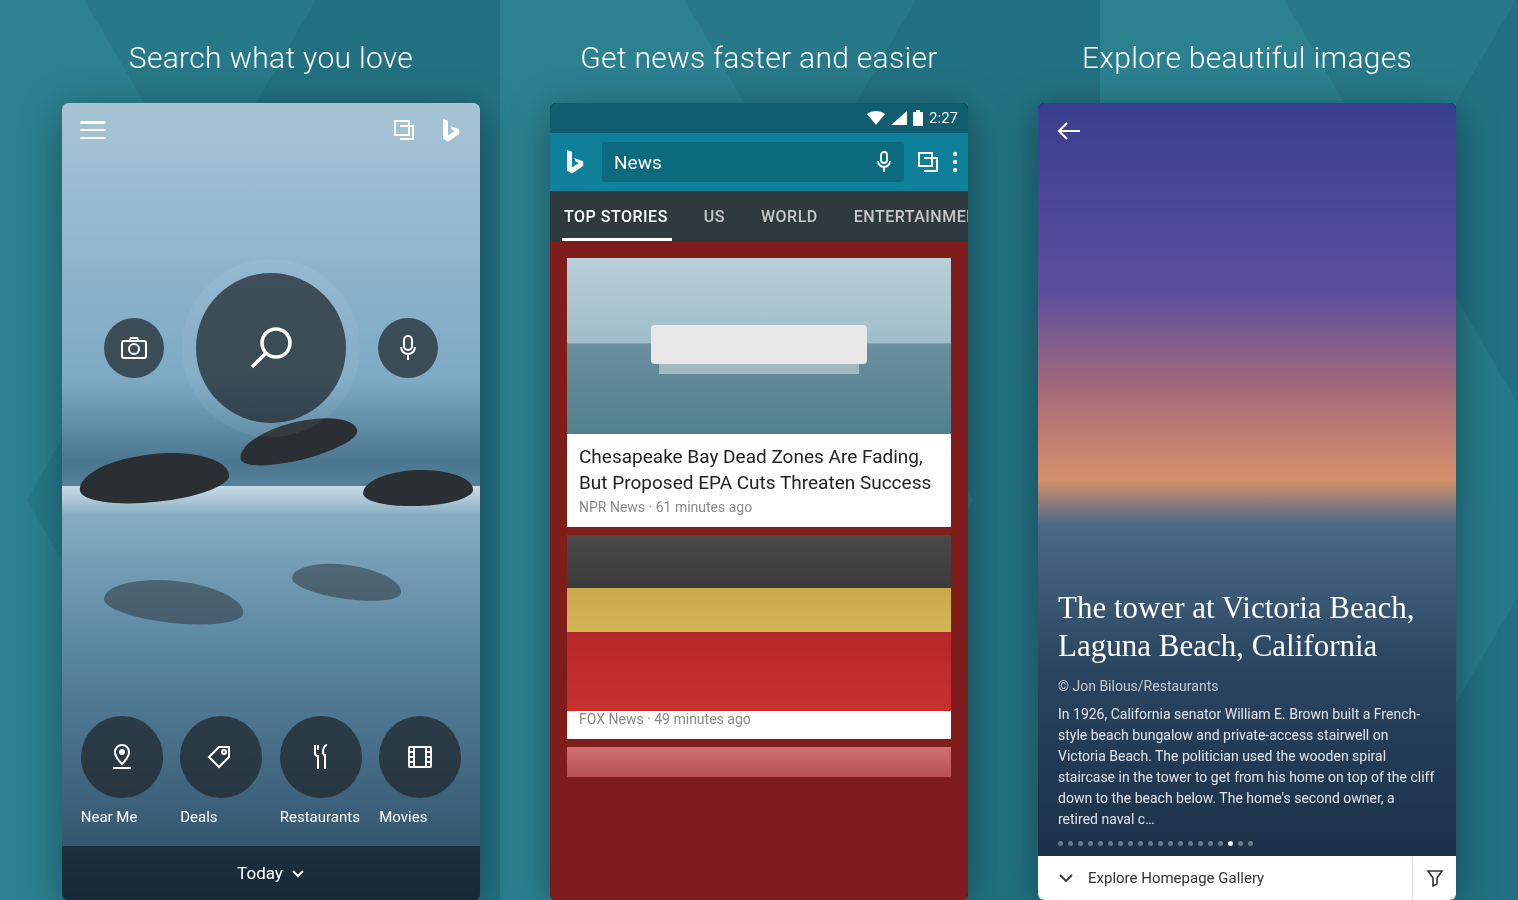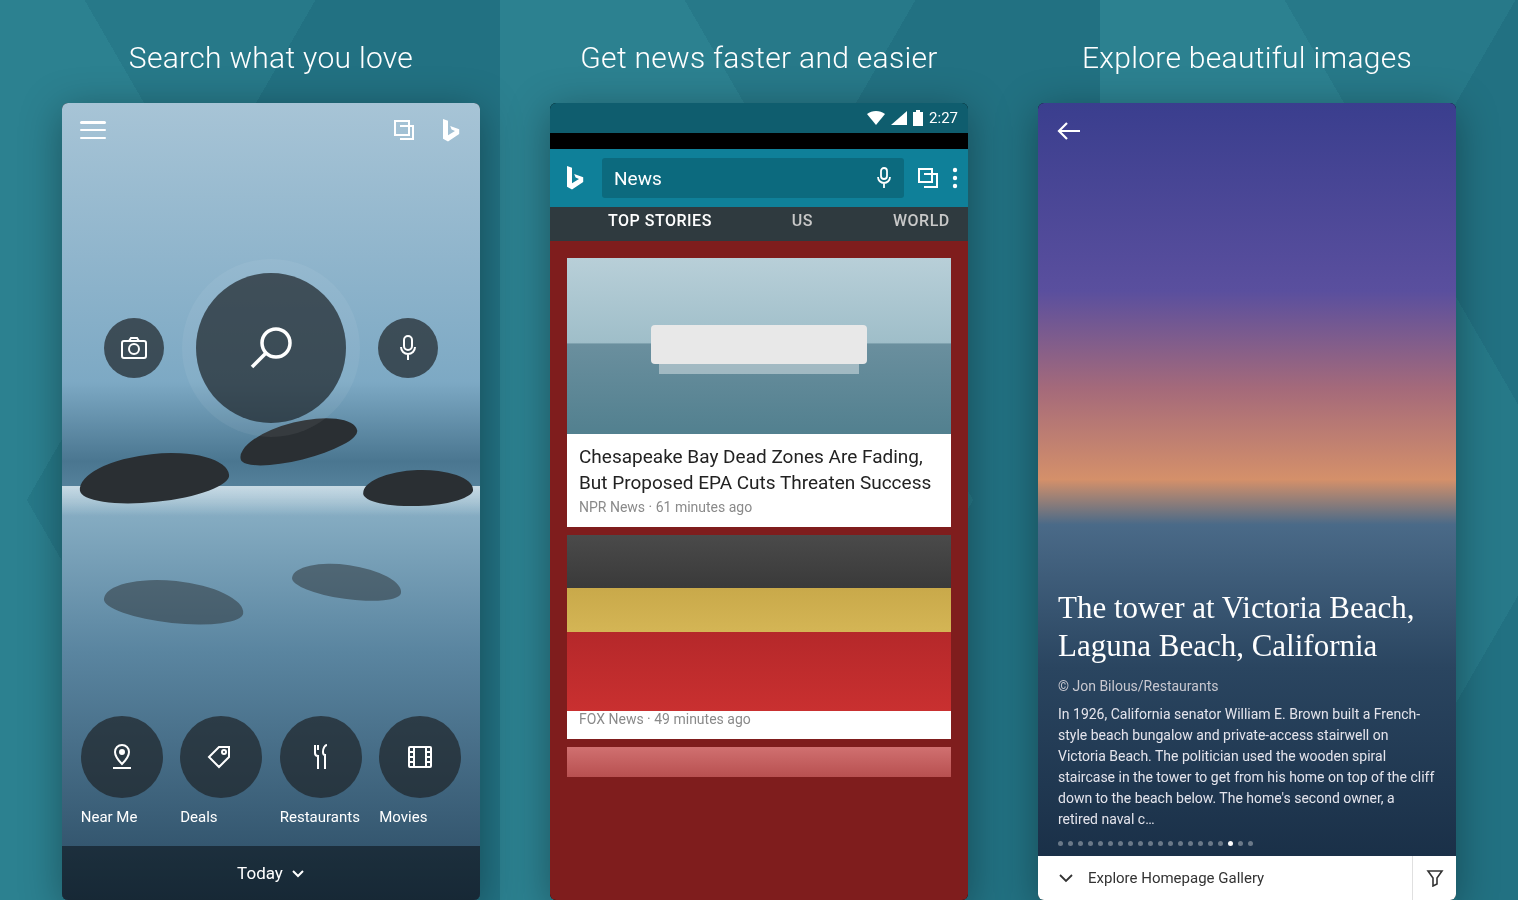--- a/index.html
+++ b/index.html
@@ -109,34 +109,34 @@
   }
 
   
   .p2-status {
     height:30px; background:#0f5d6e;
     display:flex; justify-content:flex-end; align-items:center;
     padding-right:10px; color:#fff; font-size:15px; gap:6px;
   }
   .p2-header {
     height:58px; background:#0f8099;
-    display:flex; align-items:center; gap:12px; padding: 0 10px; margin-top: 16px;
+    display:flex; align-items:center; gap:12px; padding: 0 10px;
   }
   .p2-bing-b { color:#fff; font-size:26px; padding:0 4px;}
   .p2-search-pill {
     flex:1; height:40px; background:#0c6a7e; border-radius:3px;
     display:flex; align-items:center; padding: 0 12px; color:#fff; font-size:19px;
     justify-content:space-between;
   }
   .p2-tabs-bar {
     height:50px; background:#2f3a3f; color:#c8c8c8;
     display:flex; align-items:center; font-size:16px; font-weight:500; letter-spacing:0.5px;
     overflow:hidden;
   }
-  .p2-tab { padding:4px 18px; height:100%; display:flex; align-items:flex-start; position:relative; cursor:pointer; white-space:nowrap;margin-left:44px;}
+  .p2-tab { padding:16px 18px; height:100%; display:flex; align-items:flex-start; position:relative; cursor:pointer; white-space:nowrap;}
   .p2-tab.active { color:#fff; }
   .p2-tab.active::after { content:""; position:absolute; bottom:0; left:16px; right:16px; height:3px; background:#fff; }
   .p2-tab:first-child { padding-left:14px; }
   .p2-tab:first-child.active::after{left:12px; right:14px;}
   .p2-content { position:absolute; top:138px; bottom:0; left:0; right:0; background:#7f1d1d; padding:17px; overflow:hidden;}
   .news-card { background:#fff; margin-bottom:8px; }
   .news-img { height:176px; }
   .news-img.boat { background: linear-gradient(180deg,#b8cfd8 0%,#9fbec9 48%,#6a8f9e 49%,#52808f 100%); position:relative;}
   .news-img.boat::after{content:"";position:absolute;top:38%;left:22%;width:56%;height:22%;background:#e8e8e8;border-radius:4px;box-shadow:0 18px 0 -8px rgba(255,255,255,0.4);}
   .news-img.hockey { background: linear-gradient(180deg,#4a4a4a 0%,#3a3a3a 30%,#c9a94a 30%,#d4b555 55%,#b5282a 55%,#c93030 100%);}

